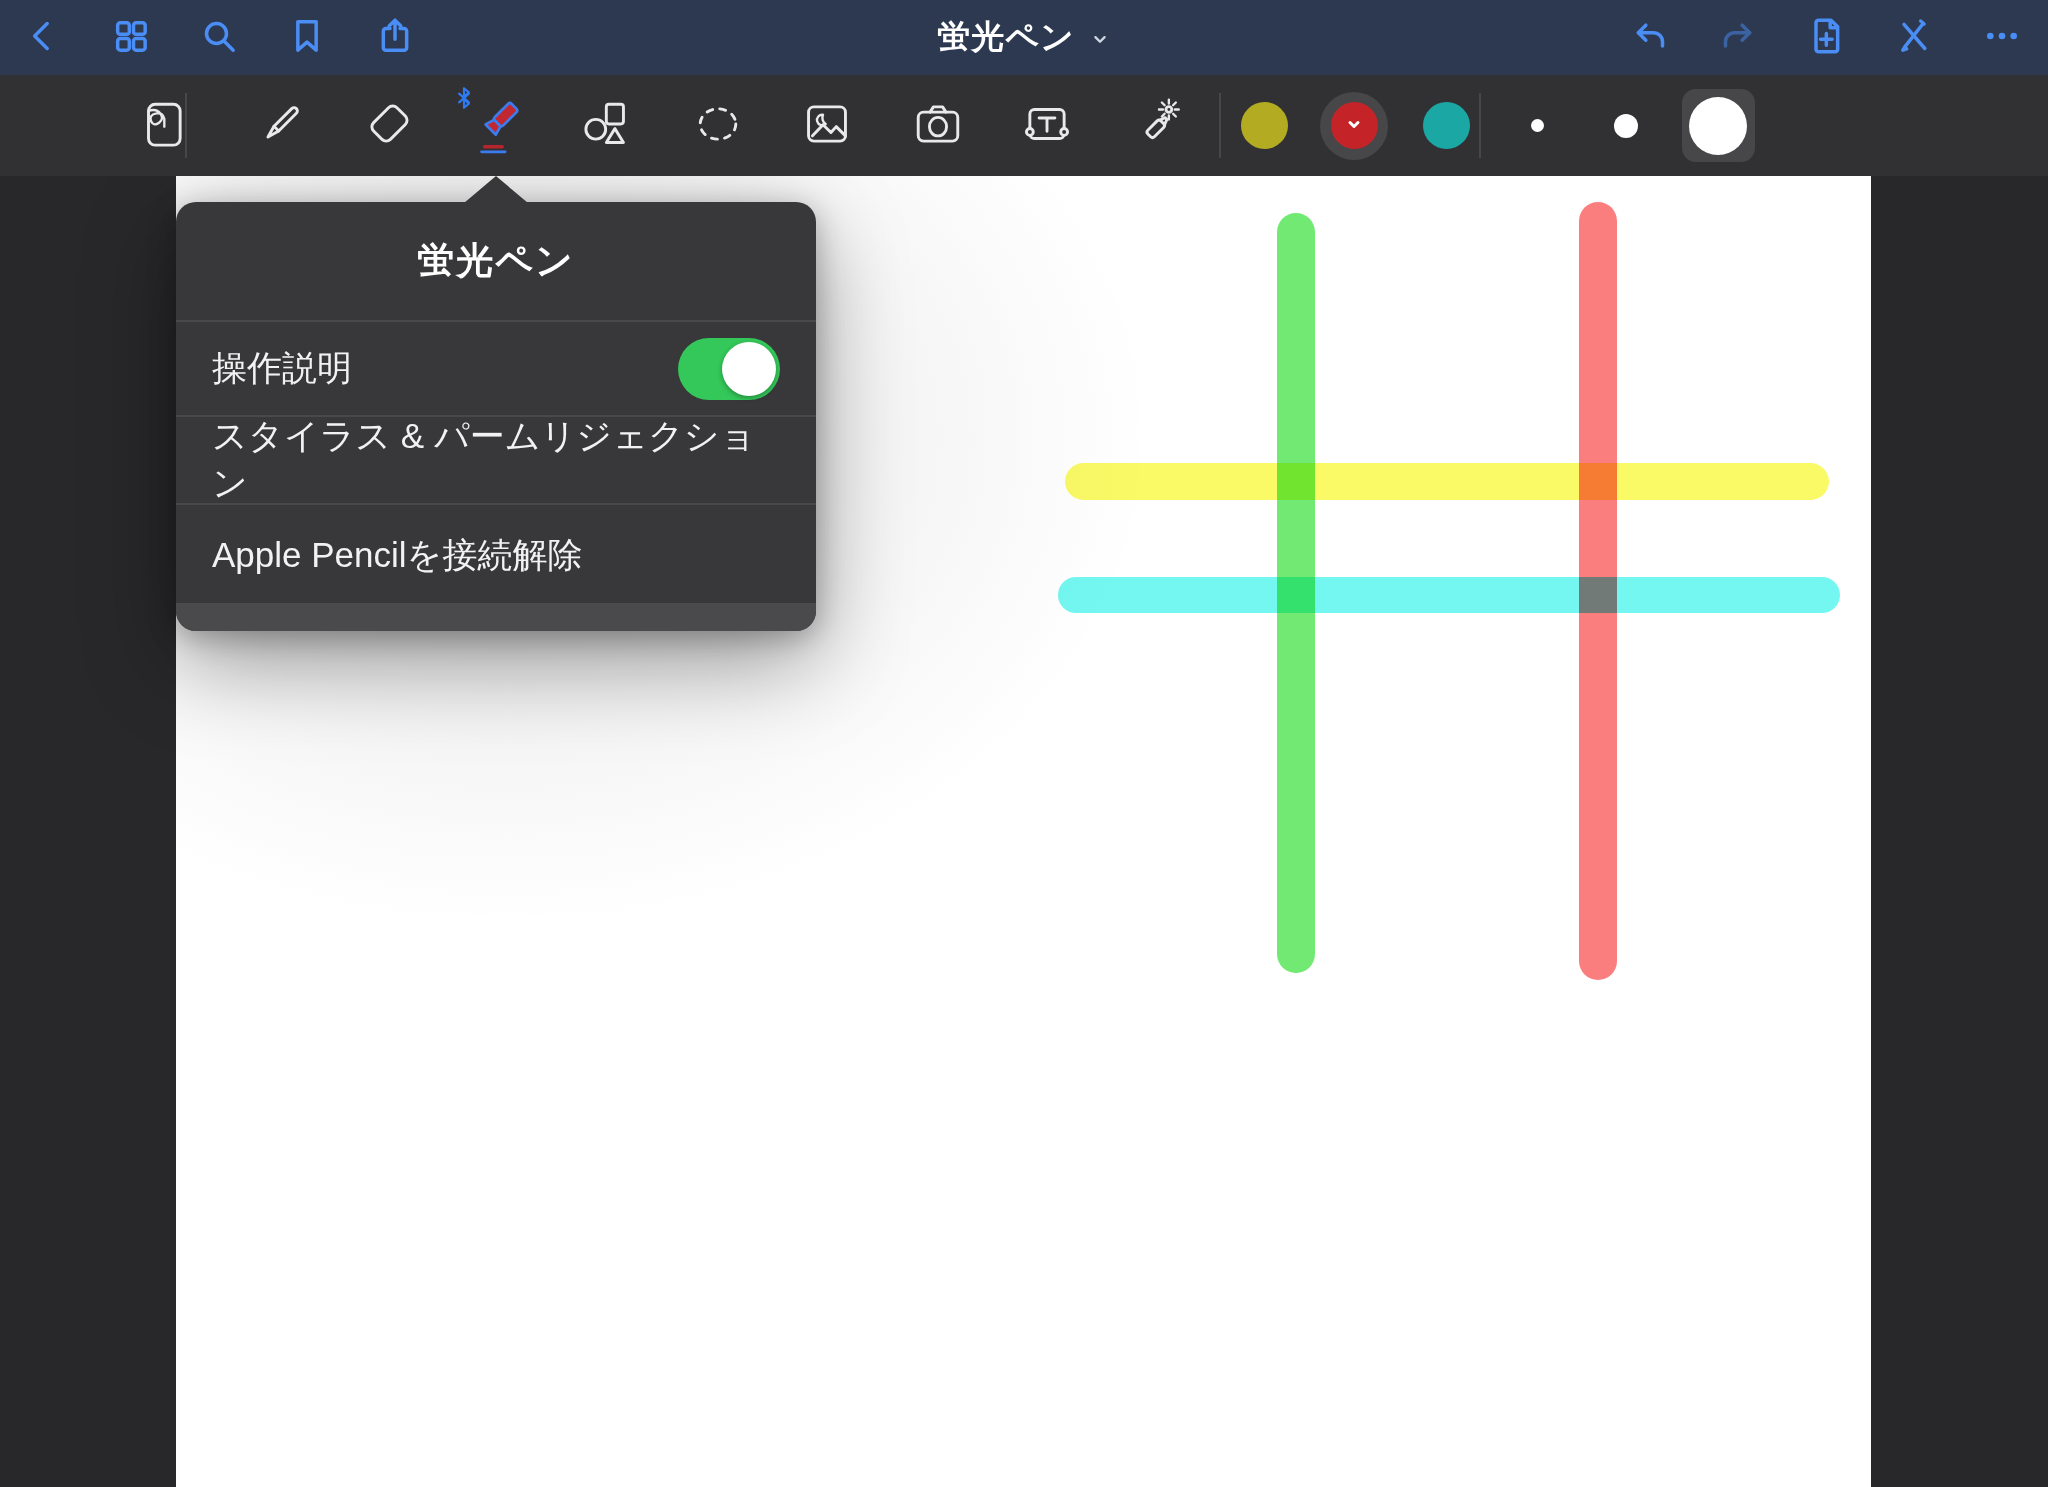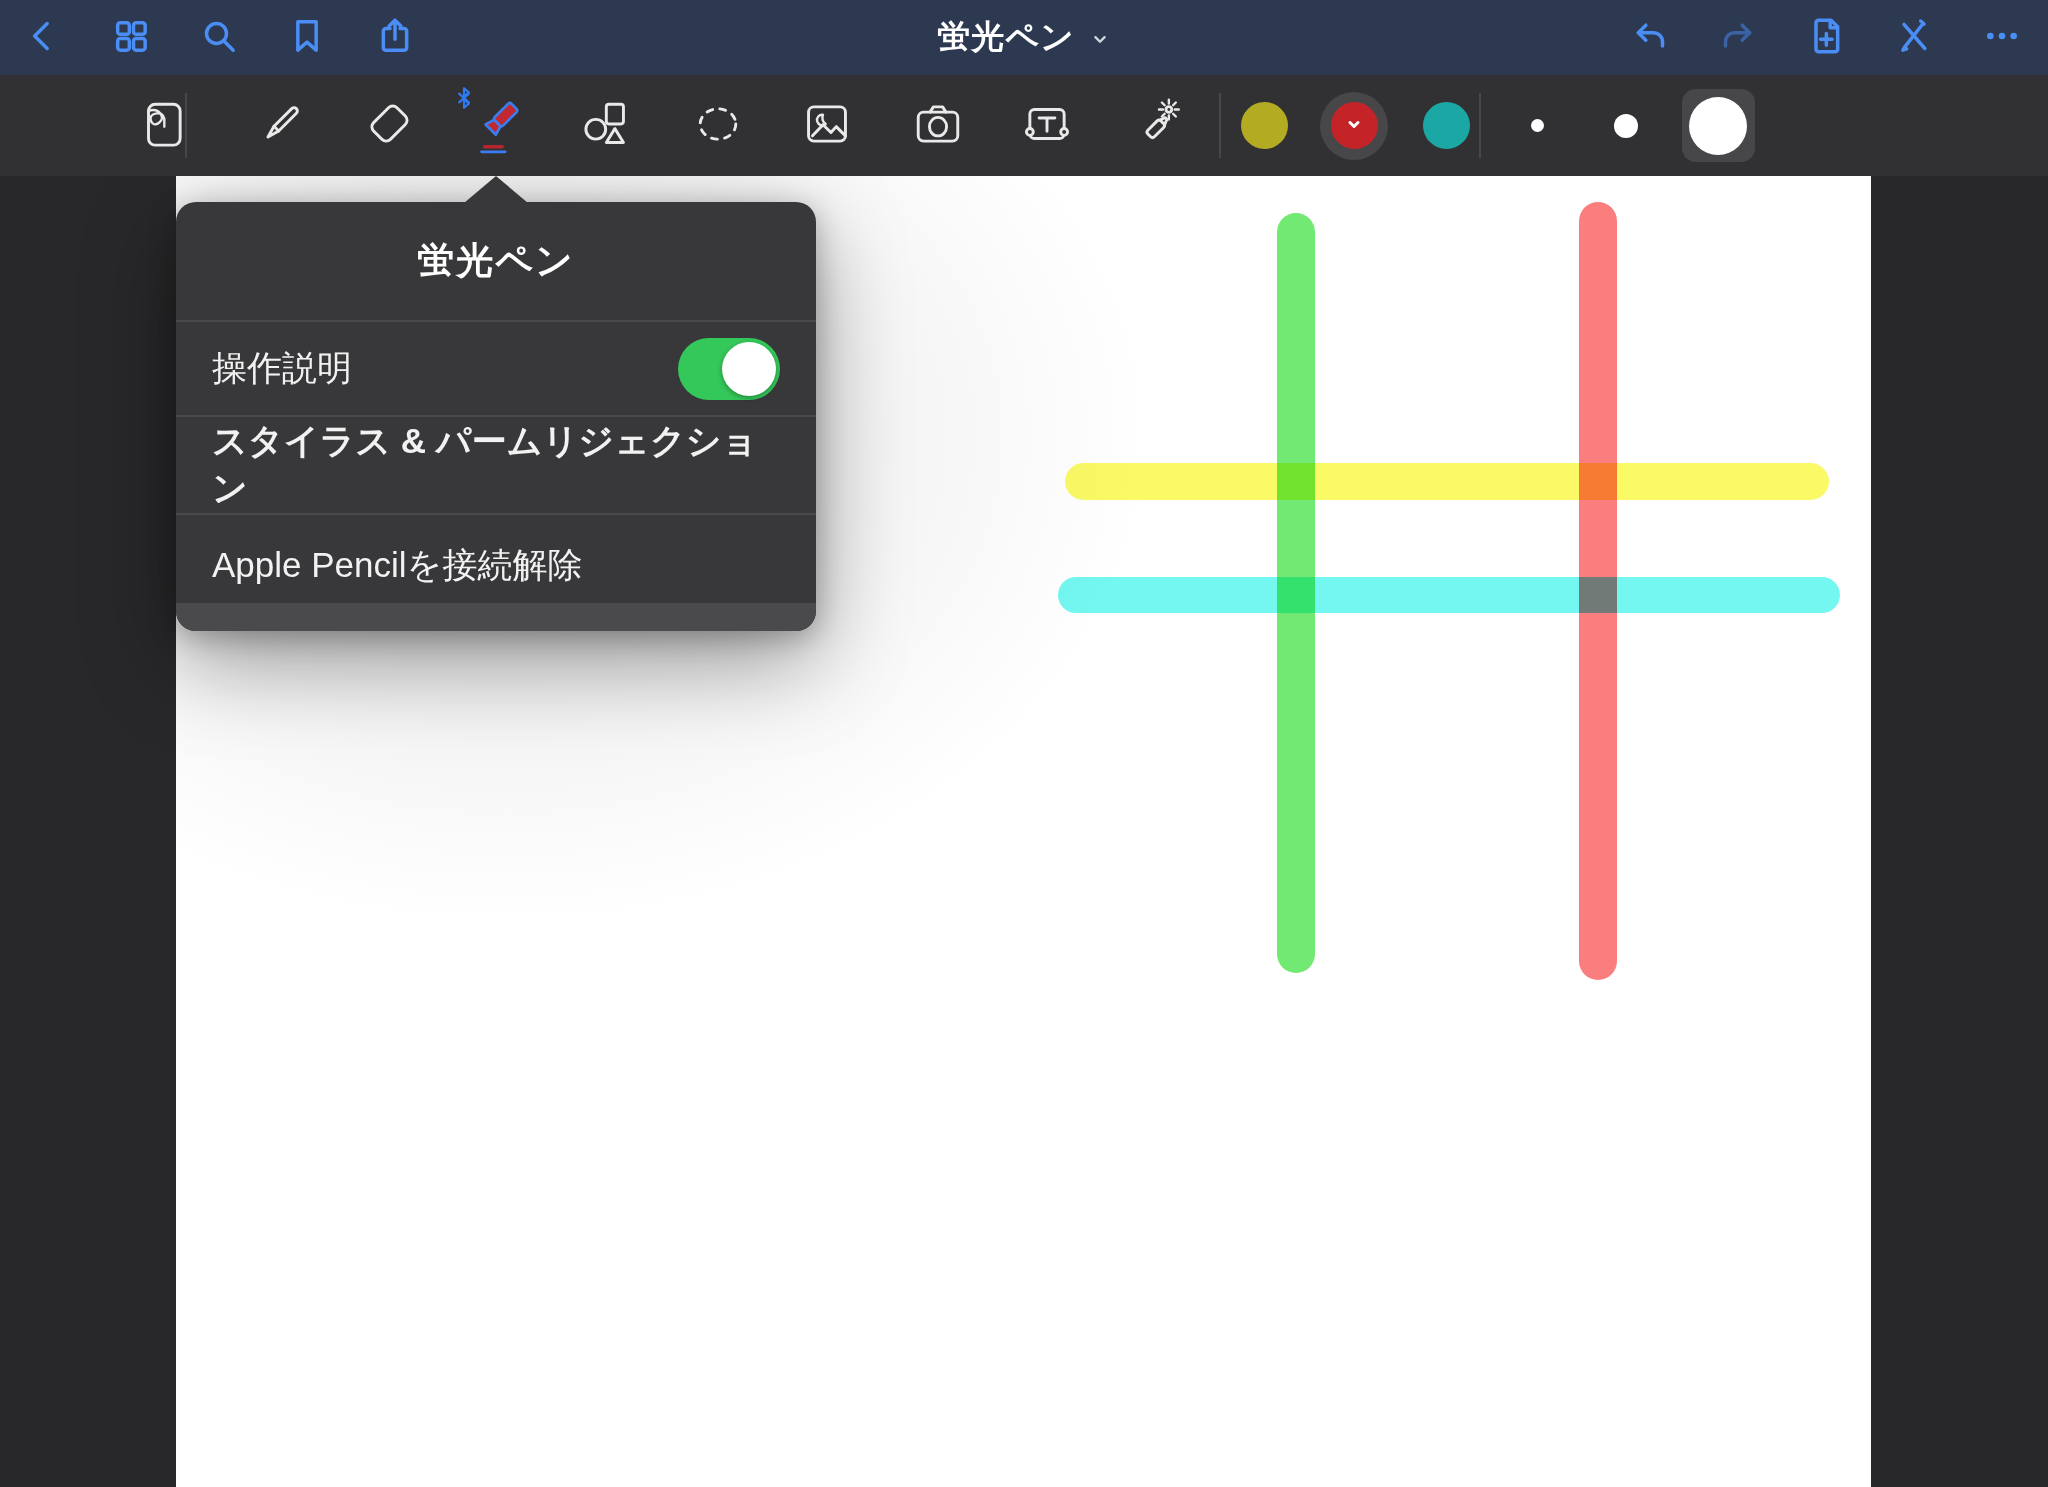--- a/index.html
+++ b/index.html
@@ -55,21 +55,21 @@
      border-left:32px solid transparent; border-right:32px solid transparent;
      border-bottom:27px solid #38383a; z-index:31; }
   .popover { position:absolute; left:176px; top:202px; width:640px; height:429px;
      background:#38383a; border-radius:20px; z-index:30; overflow:hidden;
      box-shadow:0 30px 90px rgba(0,0,0,0.38), 0 6px 28px rgba(0,0,0,0.25); }
   .pop-header { height:120px; display:flex; align-items:center; justify-content:center;
      border-bottom:2px solid #49494c; }
   .pop-header .h { color:#ffffff; font-size:37px; font-weight:700; letter-spacing:2px; }
   .pop-row { position:relative; display:flex; align-items:center; padding:0 36px;
      border-bottom:2px solid #49494c; color:#f2f2f3; font-size:35px; }
-  .row-1 { height:95px; } .row-2 { height:98px;font-weight:bold; } .row-3 { height:100px; border-bottom:none; }
+  .row-1 { height:95px; } .row-2 { height:88px; } .row-3 { height:100px; border-bottom:none; }
   .pop-partial { position:absolute; left:0; bottom:0; width:100%; height:28px; background:#4a4a4d; }
   .spacer { flex:1; }
 
   
   .toggle { width:102px; height:62px; border-radius:31px; background:#34c759; position:relative; }
   .toggle .knob { position:absolute; top:4px; right:4px; width:54px; height:54px; border-radius:50%;
      background:#ffffff; box-shadow:0 2px 5px rgba(0,0,0,0.3); }
 
   
   .hl-wrap { position:relative; width:58px; height:58px; }

